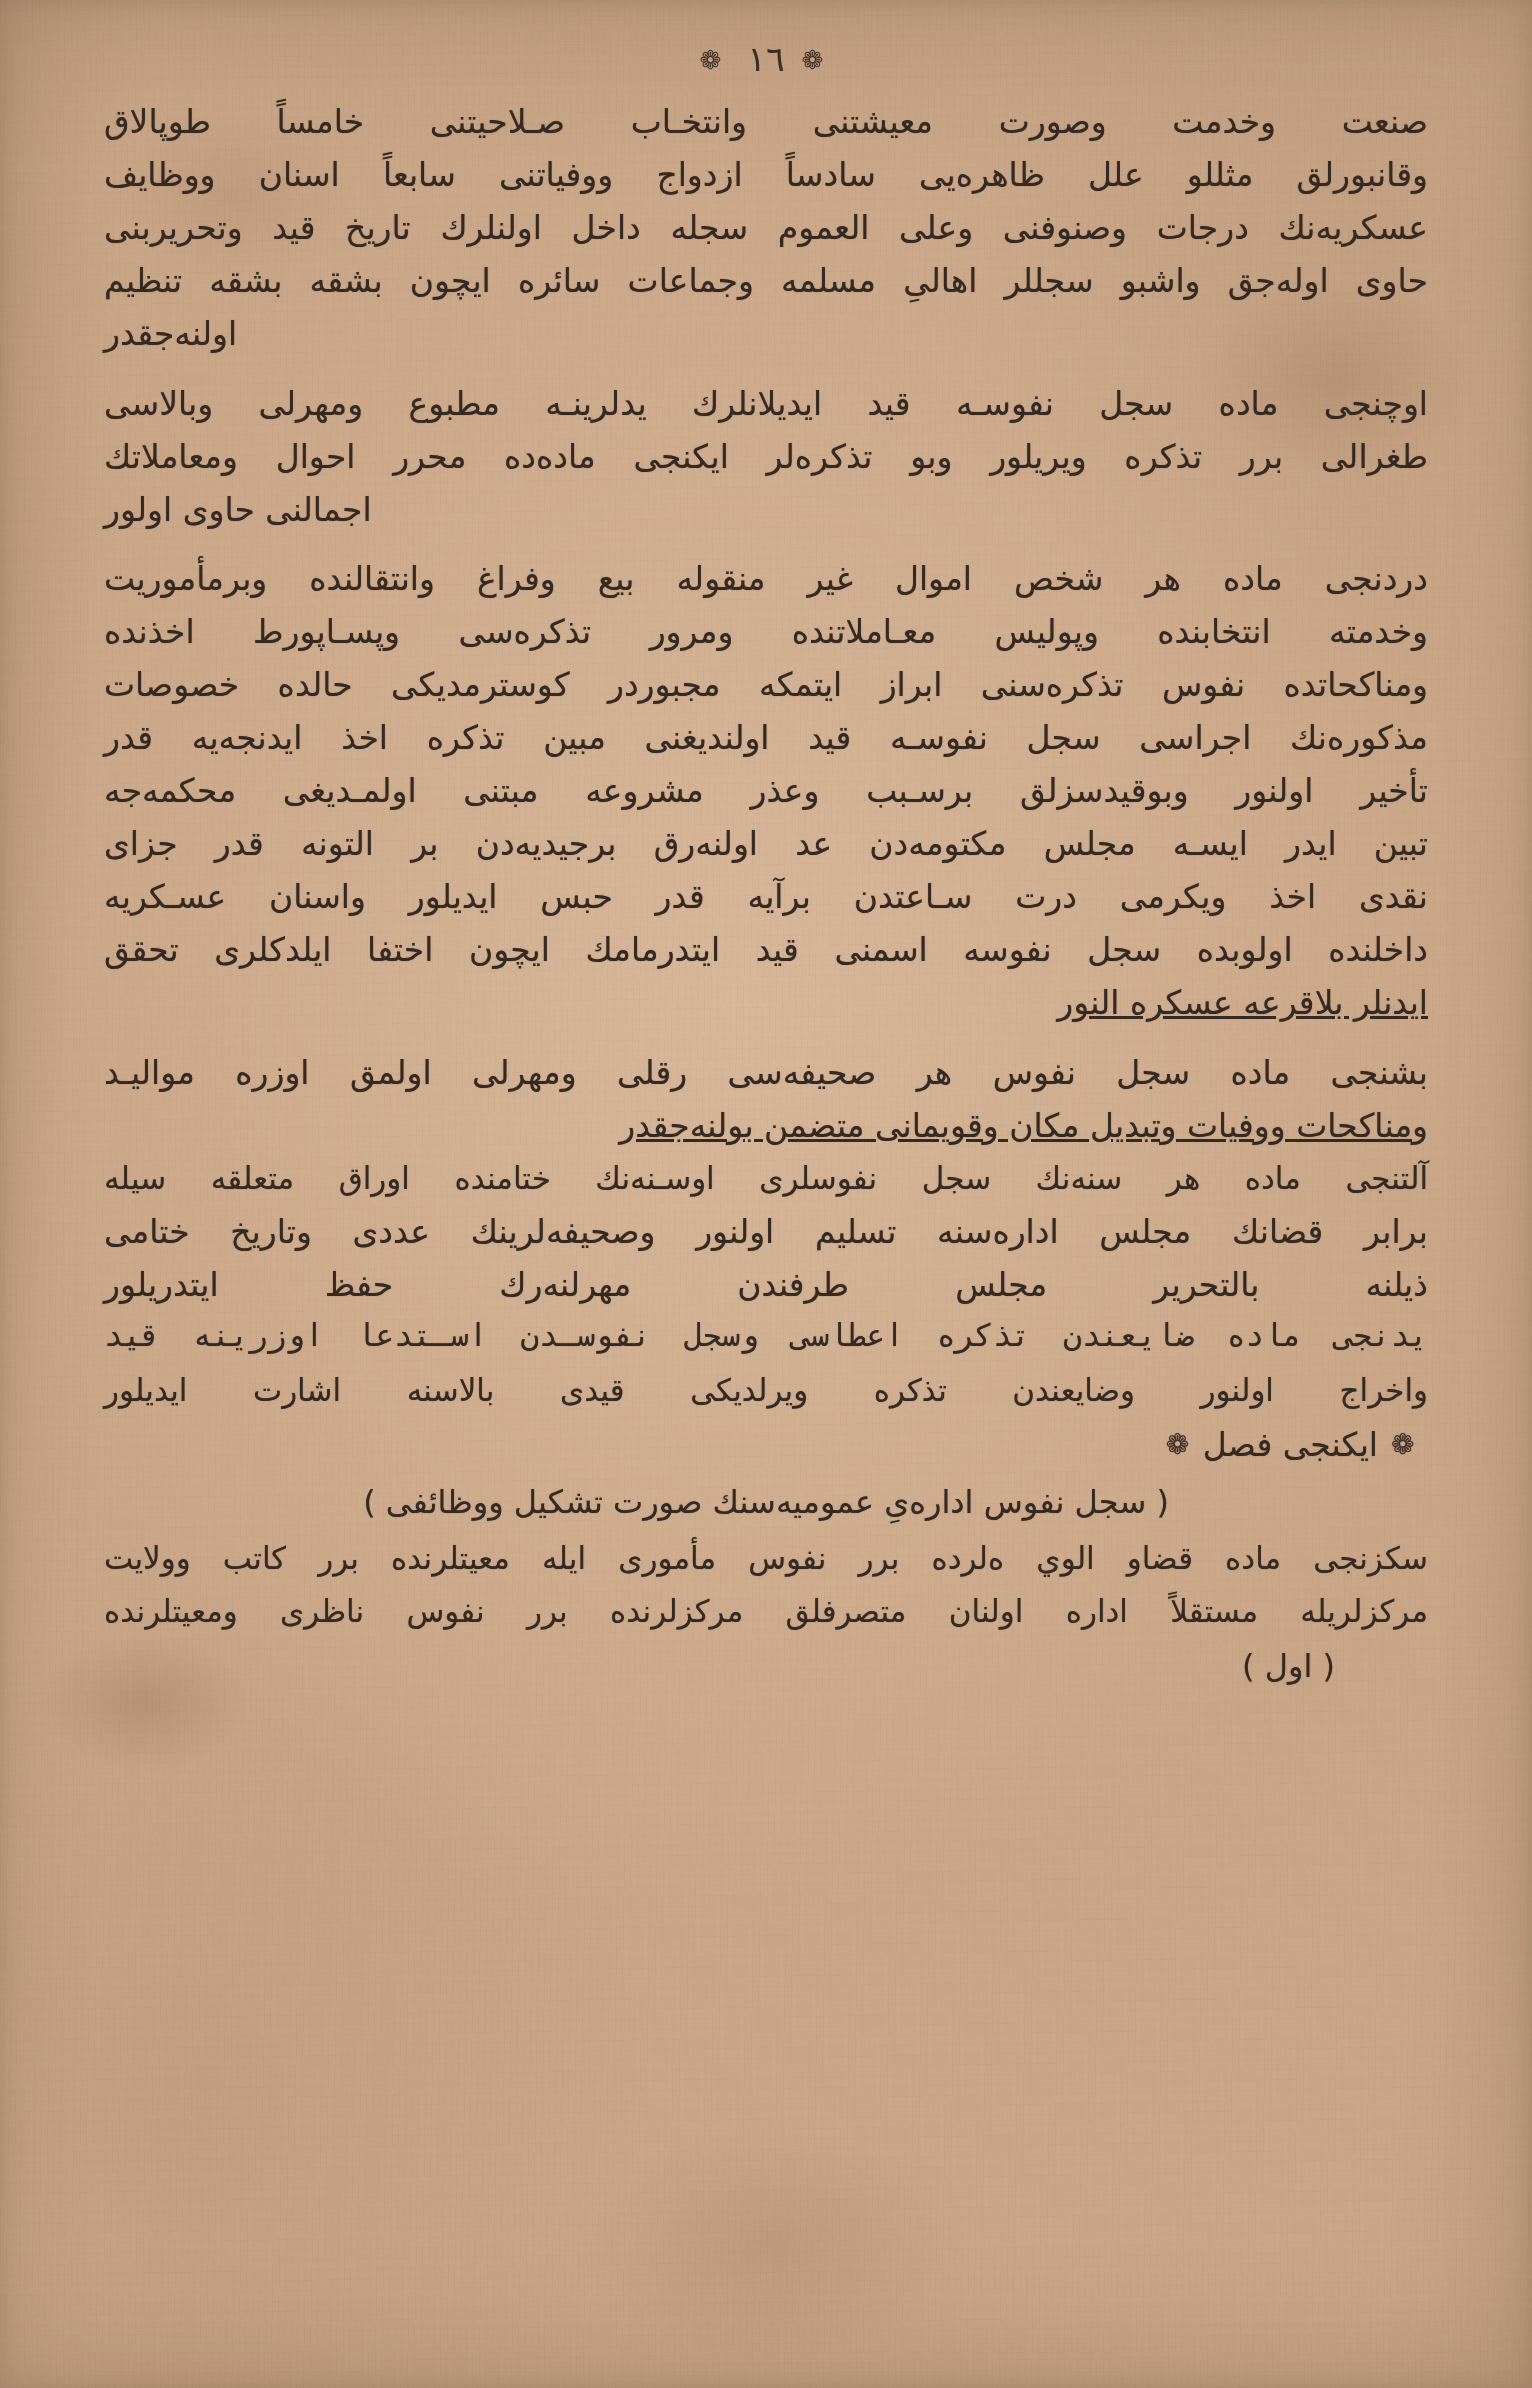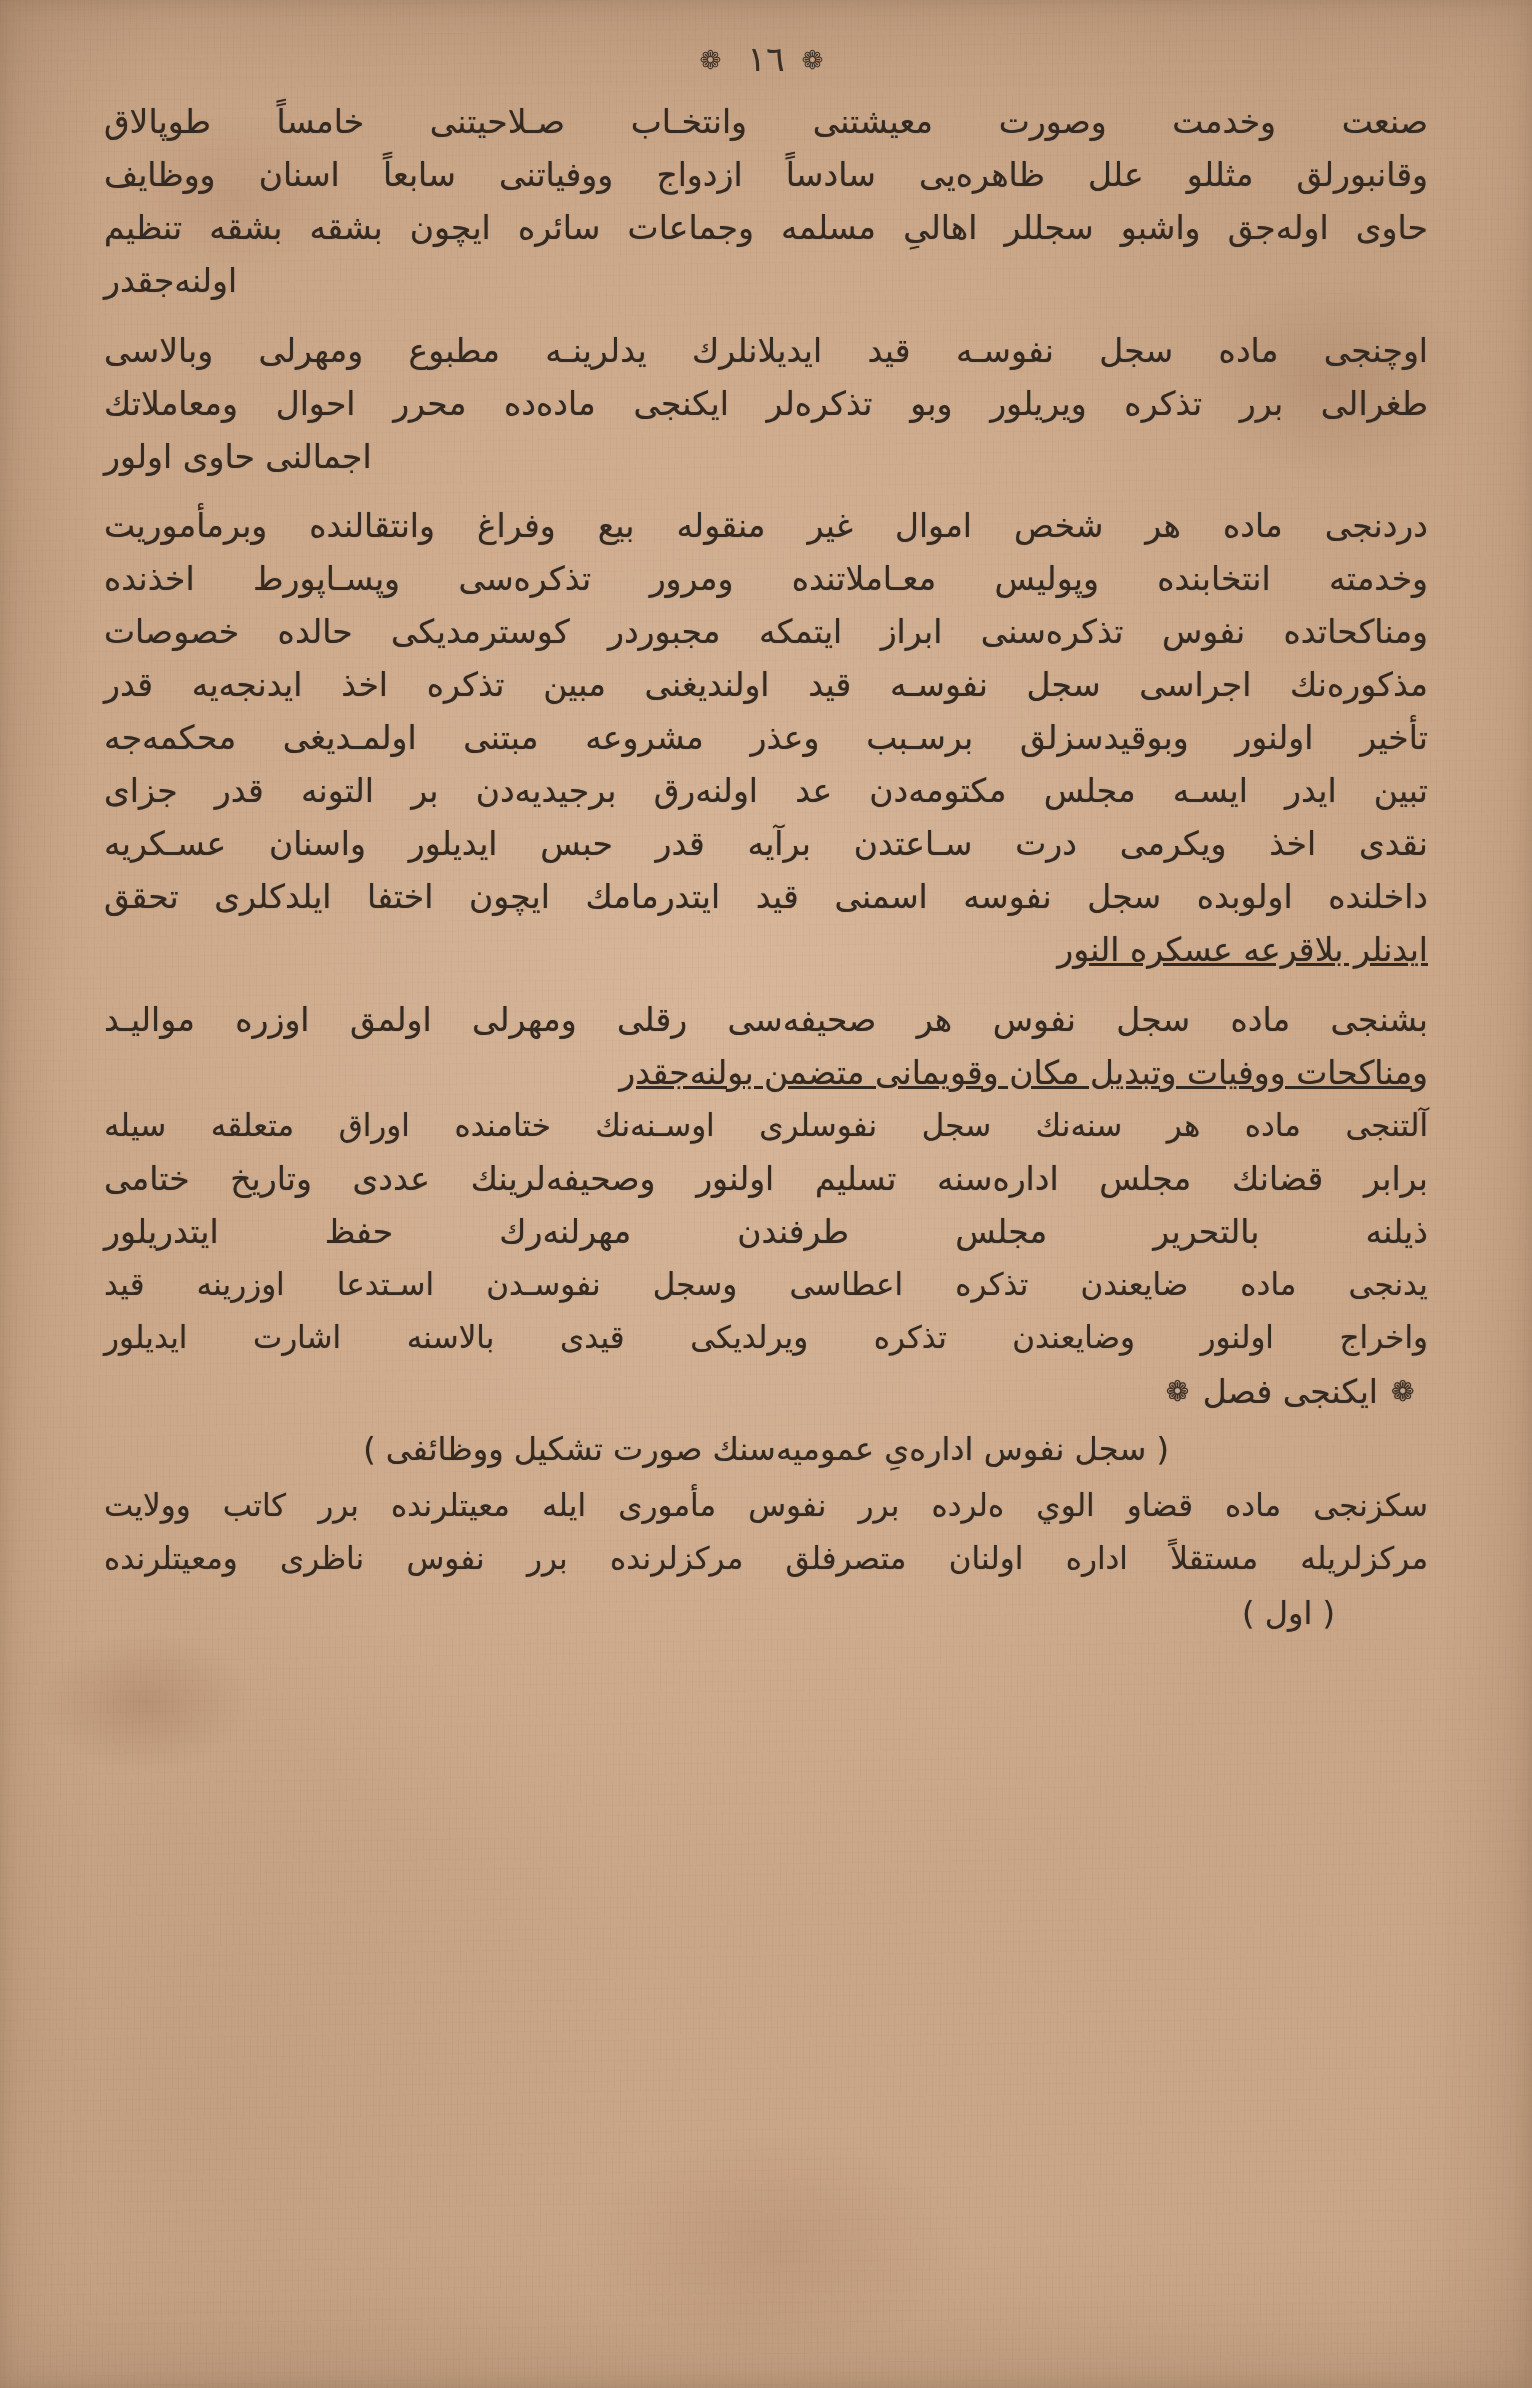--- a/index.html
+++ b/index.html
@@ -134,20 +134,21 @@
 
   <div class="heading-num">
     <span class="orn">❁</span><span>١٦</span><span class="orn">❁</span>
   </div>
 
   <div class="textblock">
 
     <div>
       <div class="line justify-ish">صنعت وخدمت وصورت معيشتنى وانتخـاب صـلاحيتنى    خامساً طوپالاق</div>
       <div class="line justify-ish">وقانبورلق مثللو علل ظاهره‌یی سادساً ازدواج ووفياتنى سابعاً اسنان ووظايف</div>
+      <div class="line justify-ish">عسكريه‌نك درجات وصنوفنى وعلى العموم سجله داخل اولنلرك تاريخ قيد وتحريربنى</div>
       <div class="line justify-ish">حاوى اوله‌جق واشبو سجللر اهالىِ مسلمه وجماعات سائره ايچون بشقه بشقه تنظيم</div>
       <div class="line left">اولنه‌جقدر</div>
     </div>
 
     <div>
       <div class="line justify-ish gap-above">اوچنجى ماده    سجل نفوسـه قيد ايديلانلرك يدلرينـه مطبوع ومهرلى وبالاسى</div>
       <div class="line justify-ish">طغرالى برر تذكره ويريلور    وبو تذكره‌لر ايكنجى ماده‌ده محرر احوال ومعاملاتك</div>
       <div class="line left">اجمالنى حاوى اولور</div>
     </div>
 
@@ -168,21 +169,21 @@
       <div class="line right">ومناكحات ووفيات وتبديل مكان وقويمانى متضمن بولنه‌جقدر</div>
     </div>
 
     <div>
       <div class="line justify-ish" style="font-size:31px;">آلتنجى ماده    هر سنه‌نك سجل نفوسلرى اوسـنه‌نك ختامنده اوراق متعلقه سيله</div>
       <div class="line justify-ish">برابر قضانك مجلس اداره‌سنه تسليم اولنور وصحيفه‌لرينك عددى وتاريخ ختامى</div>
       <div class="line justify-ish">ذيلنه بالتحرير مجلس طرفندن مهرلنه‌رك حفظ ايتدريلور</div>
     </div>
 
     <div>
-      <div class="line justify-ish" style="font-size:31px;">يدنجى ماده    ضايعندن تذكره اعطاسى وسجل نفوسـدن اسـتدعا اوزرينه قيد</div>
+      <div class="line justify-ish" style="font-size:31px;font-family:Liberation Mono, monospace;">يدنجى ماده    ضايعندن تذكره اعطاسى وسجل نفوسـدن اسـتدعا اوزرينه قيد</div>
       <div class="line justify-ish" style="font-size:31px;">واخراج اولنور وضايعندن تذكره ويرلديكى قيدى بالاسنه اشارت ايديلور</div>
     </div>
 
     <div class="line chapter-head">
       <span class="orn">❁</span><span>ايكنجى فصل</span><span class="orn">❁</span>
     </div>
 
     <div class="line paren-head">( سجل نفوس اداره‌ىِ عموميه‌سنك صورت تشكيل ووظائفى )</div>
 
     <div>

